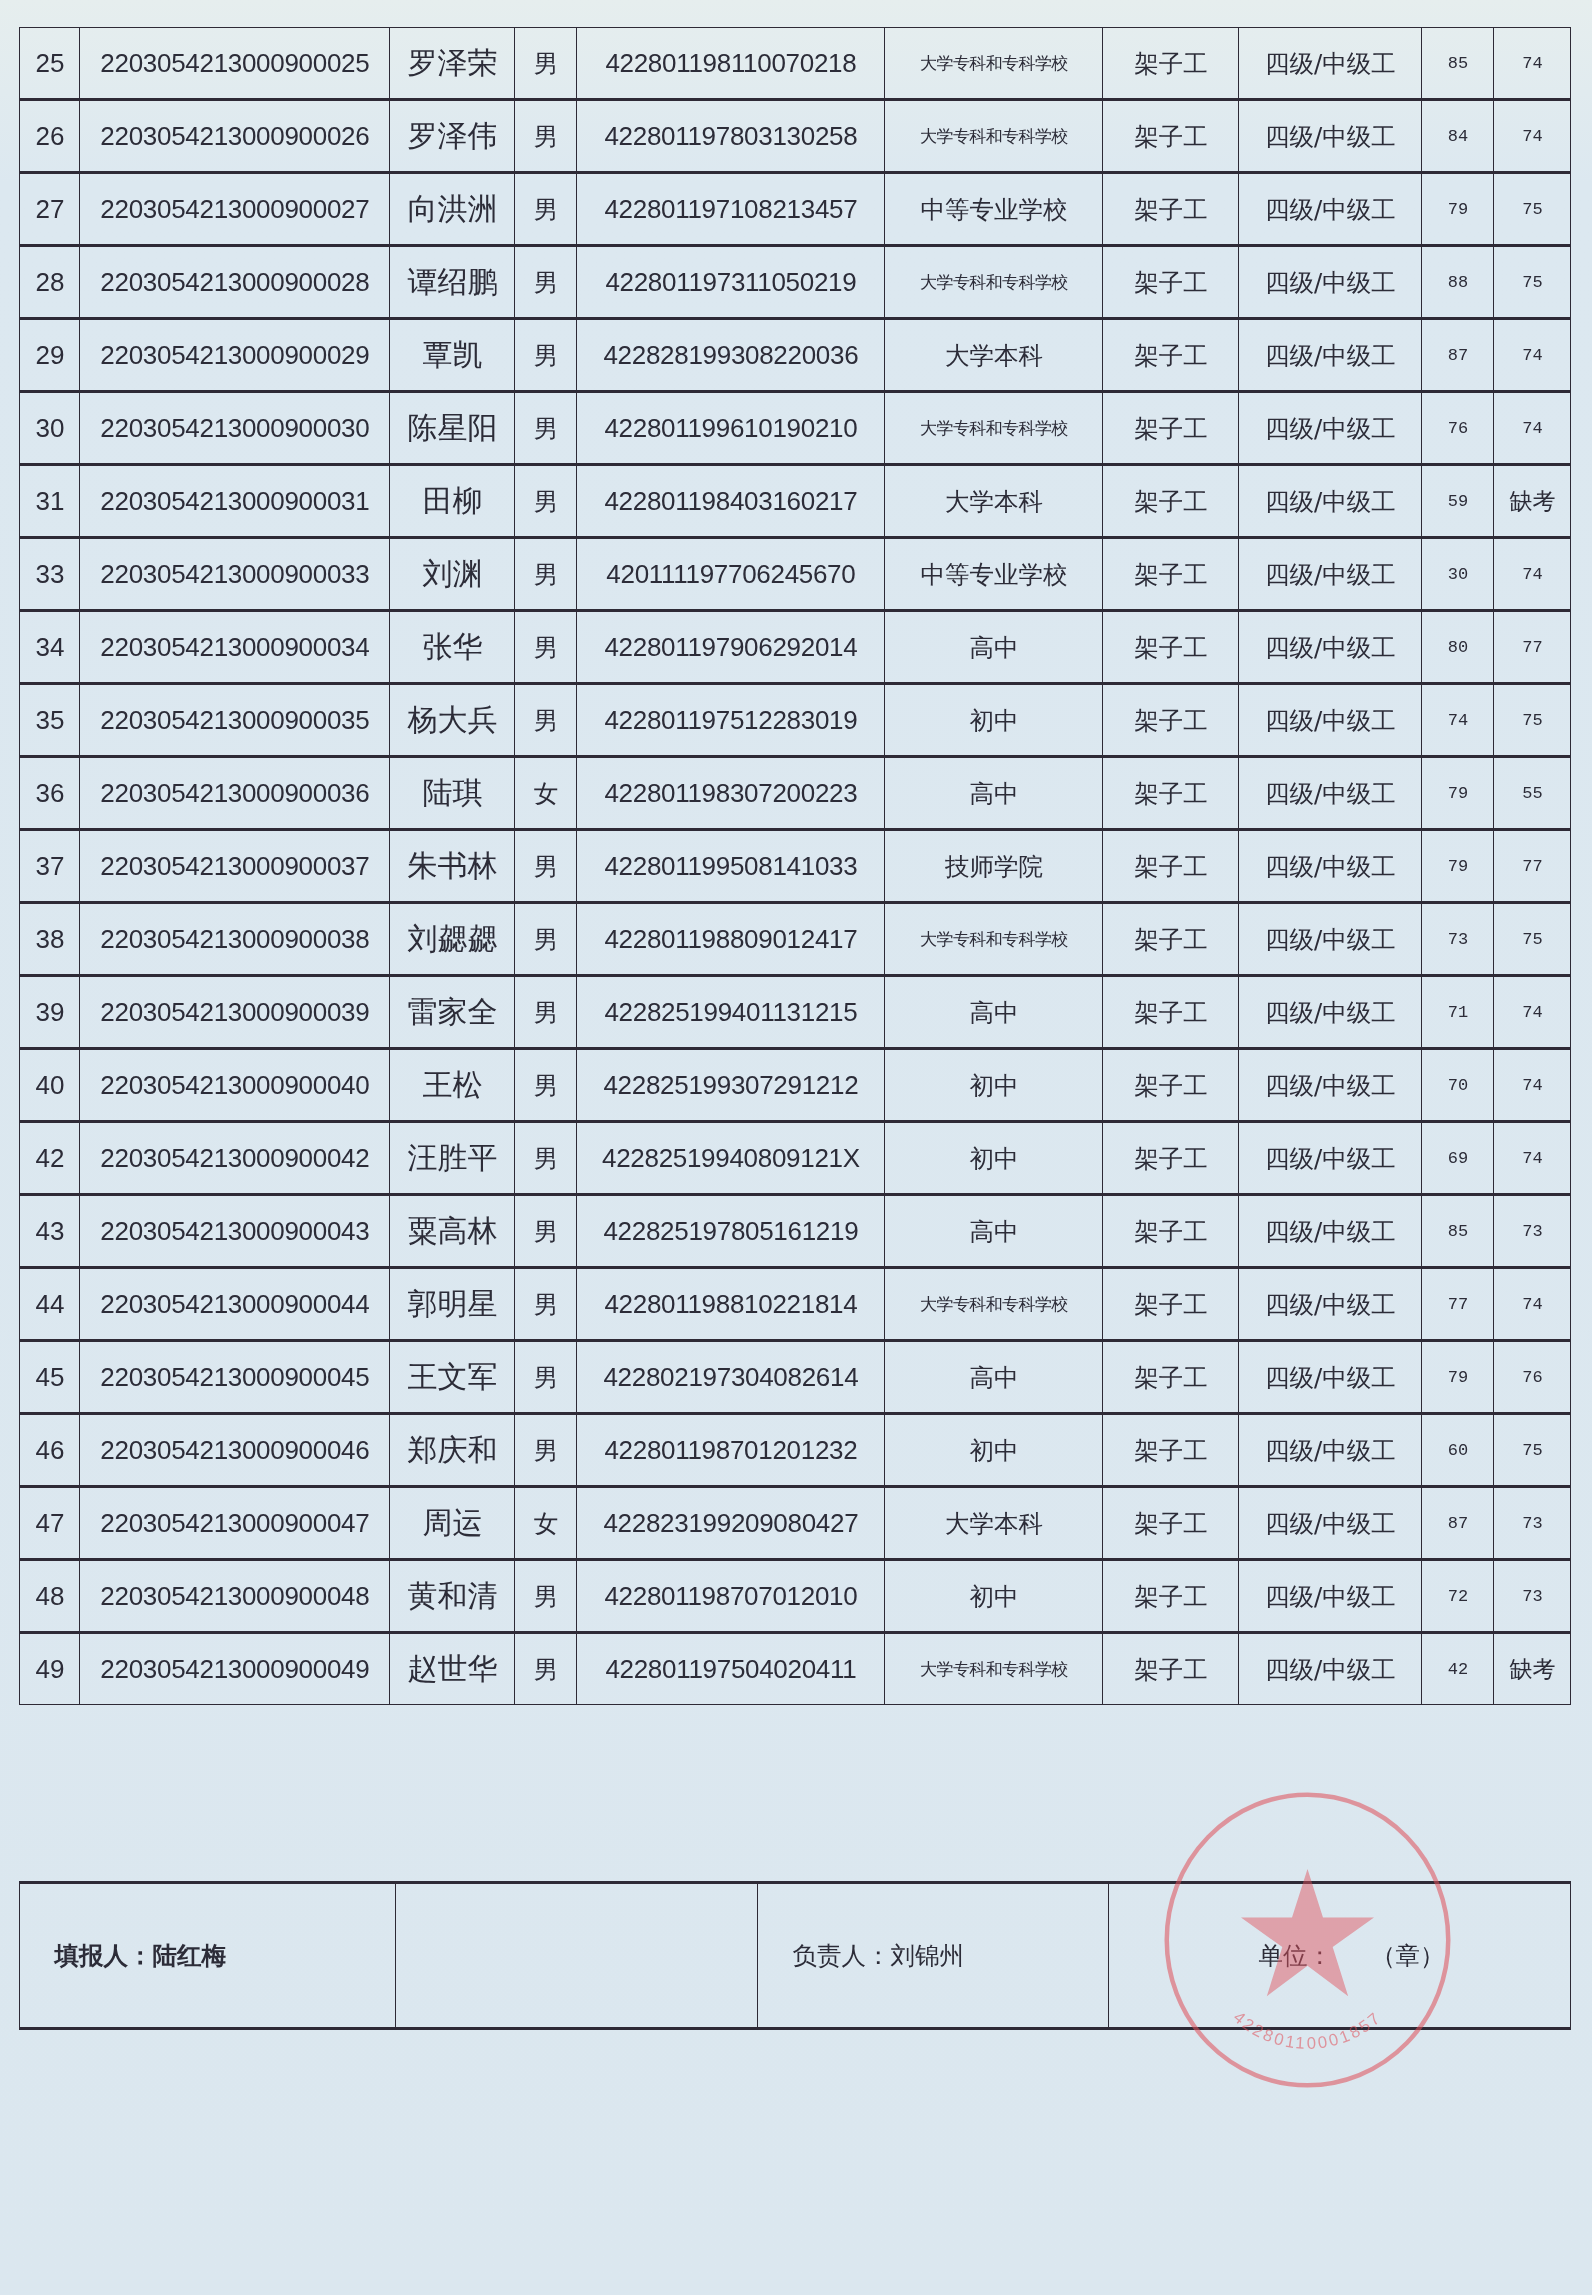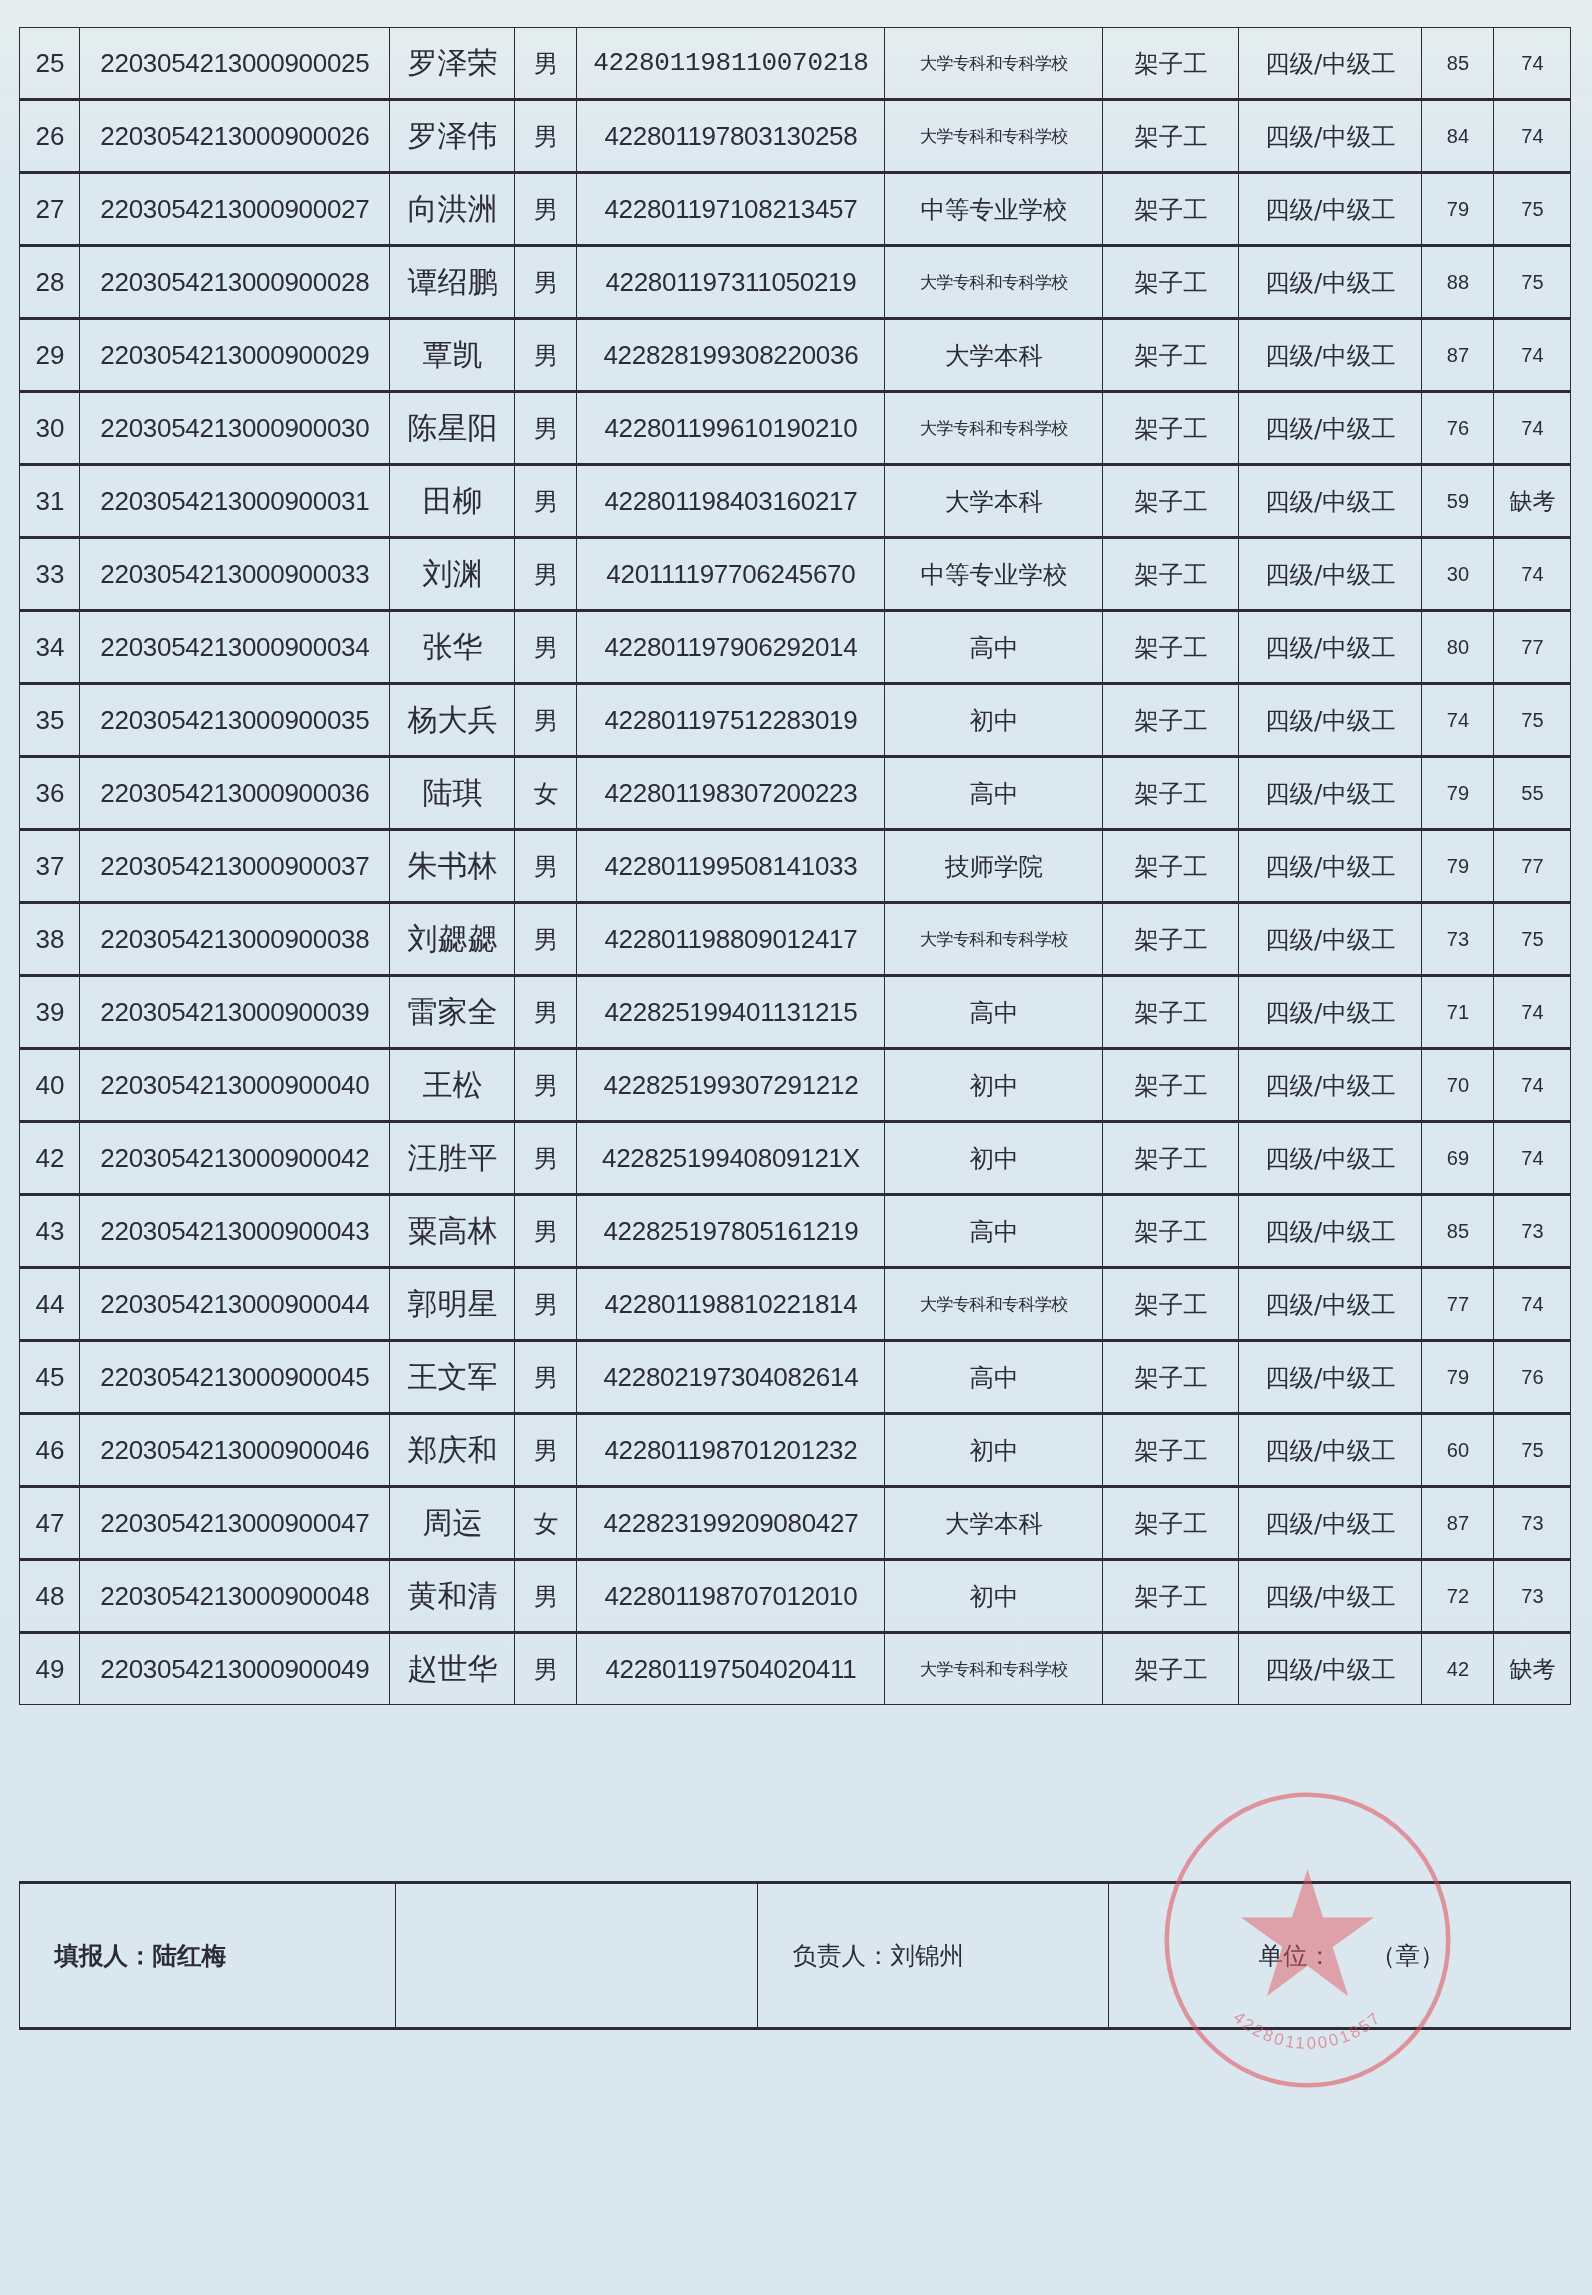--- a/index.html
+++ b/index.html
@@ -34,21 +34,21 @@
   table.roster tr.data-row td { border-top-width: 3.9px; }
   .c-no { font-size: 26px; font-family: "Liberation Sans", sans-serif; }
   .c-cert { font-size: 26px; font-family: "Liberation Sans", sans-serif; letter-spacing: -0.3px; }
   .c-name { font-size: 30px; font-family: Liberation Mono, monospace; }
   .c-sex { font-size: 24.5px; }
   .c-id { font-size: 26px; font-family: "Liberation Sans", sans-serif; letter-spacing: -0.3px; }
   .c-edu { font-size: 24.5px; }
   .c-edu.long { font-size: 17px; letter-spacing: -0.6px; }
   .c-job { font-size: 24.5px; }
   .c-level { font-size: 24.5px; }
-  .c-s1, .c-s2 { font-size: 20px; font-family: Liberation Sans, sans-serif; }
+  .c-s1, .c-s2 { font-size: 17px; font-family: Liberation Mono, monospace; }
   .c-s2.absent { font-size: 23px; font-family: "DejaVu Sans", sans-serif; }
 
   table.footer {
     position: absolute;
     left: 19.4px; top: 1881px;
     width: 1550px;
     border-collapse: collapse;
     table-layout: fixed;
   }
   table.footer td {
@@ -89,21 +89,21 @@
     <col style="width:183px">
     <col style="width:72px">
     <col style="width:77px">
   </colgroup>
   <tbody id="roster-body">
   <tr class="data-row">
     <td class="c-no" style="border-top-width: 1.9px;">25</td>
     <td class="c-cert" style="border-top-width: 1.9px;">2203054213000900025</td>
     <td class="c-name" style="border-top-width: 1.9px;">罗泽荣</td>
     <td class="c-sex" style="border-top-width: 1.9px;">男</td>
-    <td class="c-id" style="border-top-width: 1.9px; font-family: Liberation Mono, monospace;">422801198110070218</td>
+    <td class="c-id" style="border-top-width: 1.9px;">422801198110070218</td>
     <td class="c-edu long" style="border-top-width: 1.9px;">大学专科和专科学校</td>
     <td class="c-job" style="border-top-width: 1.9px;">架子工</td>
     <td class="c-level" style="border-top-width: 1.9px;">四级/中级工</td>
     <td class="c-s1" style="border-top-width: 1.9px;">85</td>
     <td class="c-s2" style="border-top-width: 1.9px;">74</td>
   </tr>
 
   <tr class="data-row">
     <td class="c-no">26</td>
     <td class="c-cert">2203054213000900026</td>

